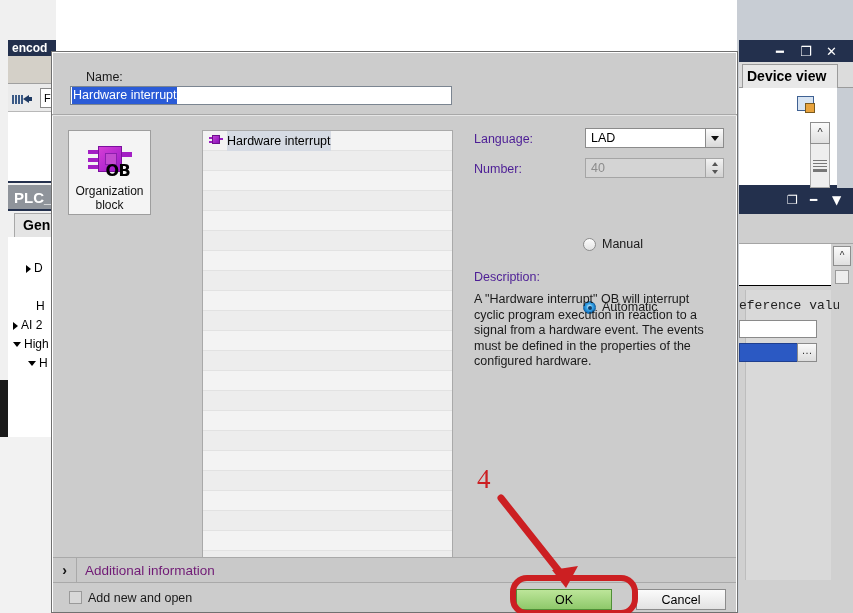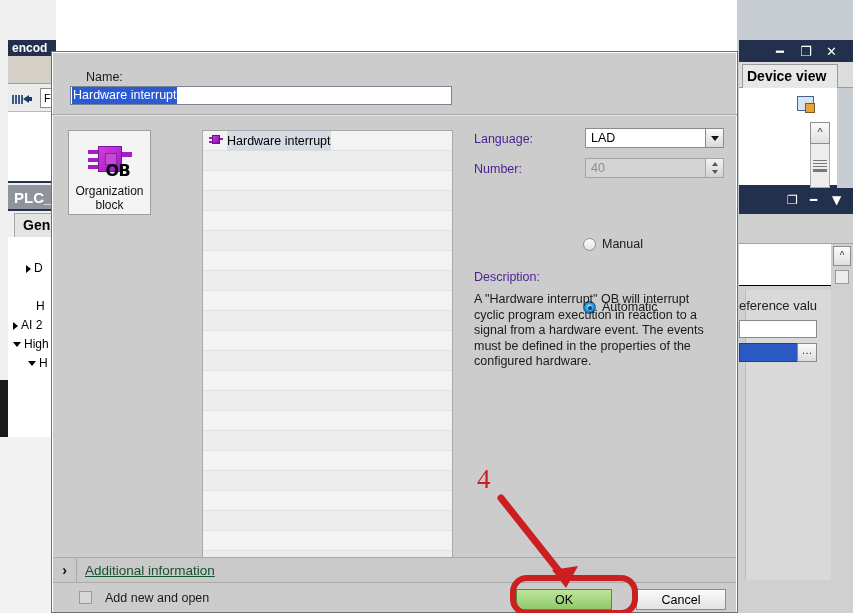--- a/index.html
+++ b/index.html
@@ -175,21 +175,21 @@
   .brb-scroll-grip {
     position:absolute; left:835px; top:270px; width:14px;height:14px;
     background: #ededed; border:1px solid #9a9a9a;
   }
   .brb-panel {
     position: absolute; left: 745px; top: 290px; width: 86px; height: 290px;
     background: #d9d9d9; border-left: 1px solid #bdbdbd;
   }
   .brb-label {
     position: absolute; left: 739px; top: 298px; width: 100px;
-    font-size: 13px; white-space: nowrap; overflow: hidden; color:#222;
+    font-size: 13px; white-space: nowrap; overflow: hidden; color:#222;font-family:Liberation Mono, monospace;
   }
   .brb-input {
     position: absolute; left: 739px; top: 320px; width: 78px; height: 18px;
     background: #ffffff; border: 1px solid #8a8a8a;
   }
   .brb-bluefield {
     position: absolute; left: 739px; top: 343px; width: 66px; height: 19px;
     background: #2b59c3; border: 1px solid #1f3f8f;
   }
   .brb-dots {
@@ -361,28 +361,28 @@
     position: absolute; left: 1px; top: 505px; width: 683px; height: 26px;
     background: #c9c9c9;
     border-top: 1px solid #a9a9a9; border-bottom: 1px solid #a9a9a9;
     display: flex; align-items: center;
   }
   .addinfo-chev {
     width: 24px; text-align: center; font-size: 14px; font-weight: bold;
     color: #111; border-right: 1px solid #a9a9a9; line-height: 24px; height: 24px;
   }
   .addinfo-label {
-    padding-left: 8px; font-size: 13.5px; color: #14532d; text-decoration: underline;
+    padding-left: 8px; font-size: 13.5px; color: #701a75;
   }
   .dlg-footer {
     position: absolute; left: 1px; top: 531px; width: 683px; height: 29px;
     background: #cccccc;
     display: flex; align-items: center;
   }
-  .chk-wrap { display: flex; align-items: center; margin-left: 26px; gap: 7px; }
+  .chk-wrap { display: flex; align-items: center; margin-left: 16px; }
   .chk {
     width: 13px; height: 13px; background: #d8d8d8;
     border: 1px solid #9a9a9a; margin-right: 6px; flex: 0 0 auto;
   }
   .chk-label { font-size: 12.5px; color: #1a1a1a; }
   .btn-ok {
     position: absolute; left: 516px; top: 589px; width: 96px; height: 21px;
     background: linear-gradient(#bde59a,#8ec96a);
     border: 1px solid #4f8f36;
     font-size: 12.5px; color: #000;

